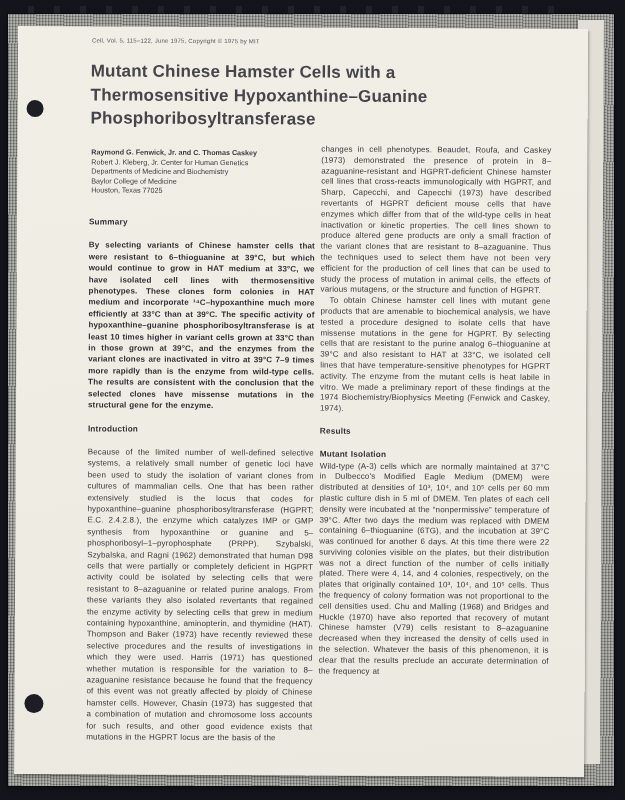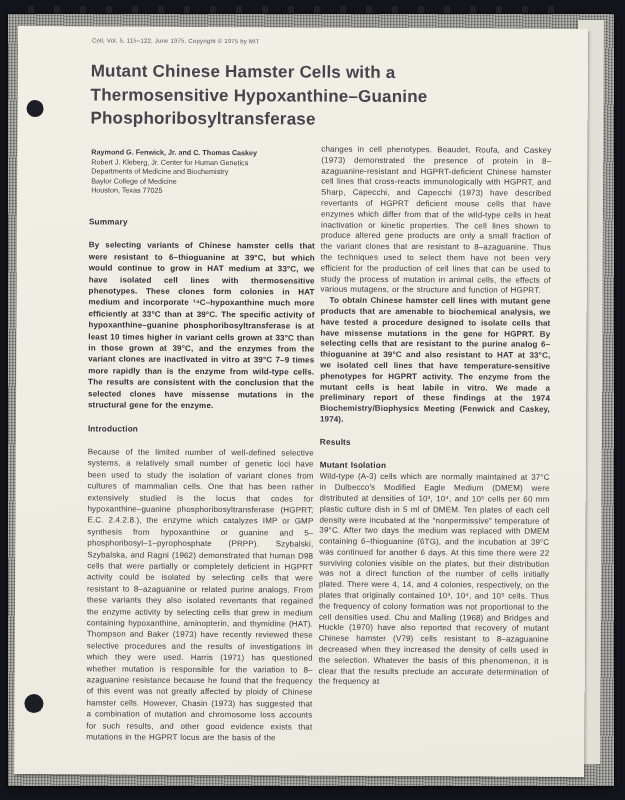--- a/index.html
+++ b/index.html
@@ -71,21 +71,21 @@
   .col h3{
     font-size:8.2px;font-weight:bold;margin:0 0 12px 0;color:#303036;
     text-align:left;letter-spacing:.2px;
   }
   .col h4{
     font-size:8.2px;font-weight:bold;margin:0 0 1px 0;color:#303036;
     text-align:left;letter-spacing:.2px;
   }
   .col p{margin:0 0 0 0;}
   .col p.bold{font-weight:bold;color:#2e2e34;}
-  .col p.indent{text-indent:9px;font-weight:bold;}
+  .col p.indent{text-indent:9px;}
   .col .gap-above{margin-top:12px;}
 </style>
 </head>
 <body>
 
 <div class="ghost-strip"></div>
 
 <div class="scan-edge"></div>
 
 <div class="page-behind"></div>

